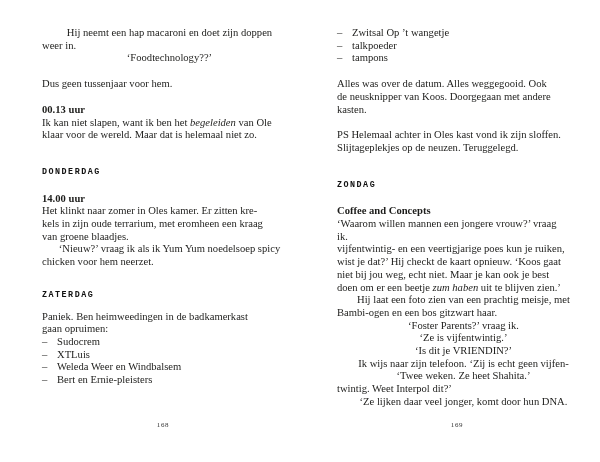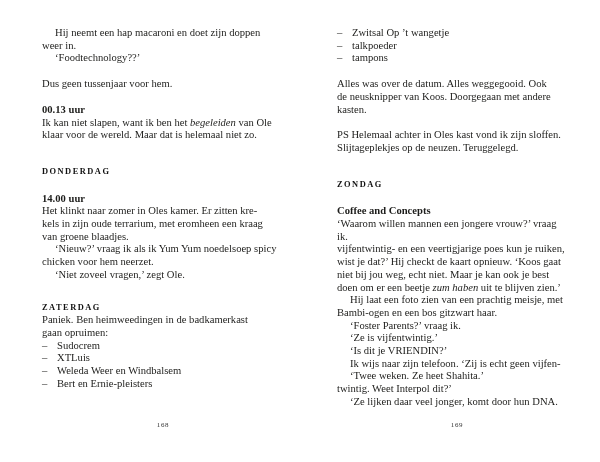--- a/index.html
+++ b/index.html
@@ -13,28 +13,28 @@
   }
   .col {
     position:absolute; top:27px;
     font-size:10.6px; line-height:12.7px;
   }
   .col-left  { left:42px;  width:242px; }
   .col-right { left:337px; width:240px; }
 
   .block { margin:0; }
   .line { white-space:nowrap; }
-  .line.indent { padding-left:13px; }
+  .line.indent { padding-left:13px;text-align:center; }
   .line.bold { font-weight:bold; }
   .line.dash { display:flex; }
   .dash-mark { flex:none; width:15px; }
   .it { font-style:italic; }
 
   .day-heading {
-    font-family:Liberation Serif, serif;
+    font-family:Liberation Mono, monospace;
     font-weight:bold;
     font-size:8.4px;
     letter-spacing:1.5px;
     line-height:12.7px;
     color:#111;
   }
 
   .pagenum {
     position:absolute; top:420px;
     font-size:7px; letter-spacing:0.6px;
@@ -63,24 +63,23 @@
         <div class="line"><span>klaar voor de wereld. Maar dat is helemaal niet zo.</span></div>
       </div>
       <div class="day-heading" style="margin-top: 24px;">DONDERDAG</div>
       <div class="block" style="margin-top: 14px;">
         <div class="line bold"><span>14.00 uur</span></div>
         <div class="line"><span>Het klinkt naar zomer in Oles kamer. Er zitten kre-</span></div>
         <div class="line"><span>kels in zijn oude terrarium, met eromheen een kraag</span></div>
         <div class="line"><span>van groene blaadjes.</span></div>
         <div class="line indent"><span>‘Nieuw?’ vraag ik als ik Yum Yum noedelsoep spicy</span></div>
         <div class="line"><span>chicken voor hem neerzet.</span></div>
-        <div class="line indent"><span>‘Niet zoveel vragen,’ zegt Ole.</span></div>
       </div>
       <div class="day-heading" style="margin-top: 20px;">ZATERDAG</div>
-      <div class="block" style="">
+      <div class="block" style="margin-top: 9px;">
         <div class="line"><span>Paniek. Ben heimweedingen in de badkamerkast</span></div>
         <div class="line"><span>gaan opruimen:</span></div>
         <div class="line dash">
           <span class="dash-mark">–</span>
           <span>Sudocrem</span>
         </div>
         <div class="line dash">
           <span class="dash-mark">–</span>
           <span>XTLuis</span>
         </div>

